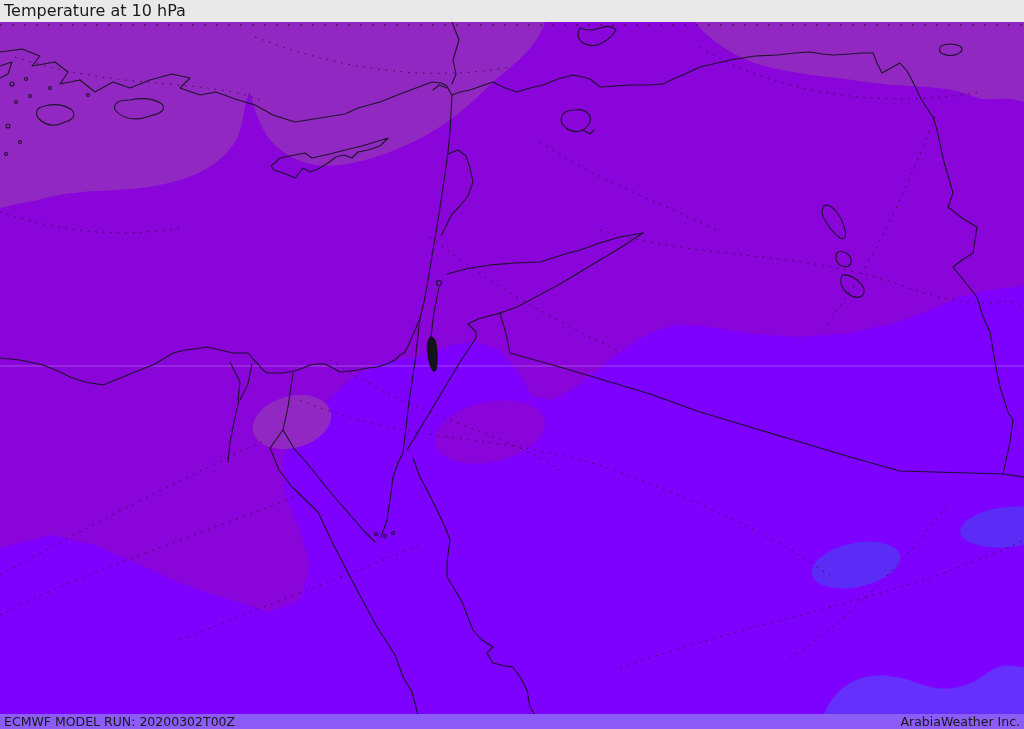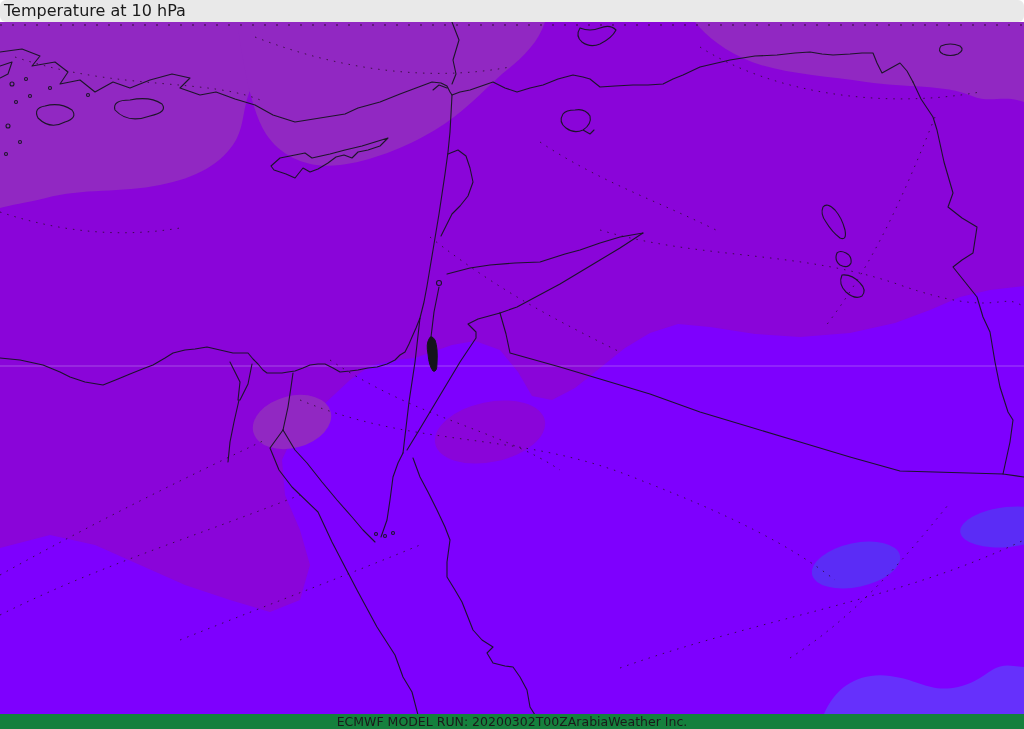--- a/index.html
+++ b/index.html
@@ -6,21 +6,21 @@
   .frame{
     width:1024px;height:729px;
     font-family:"DejaVu Sans","Liberation Sans",sans-serif;
     display:flex;flex-direction:column;overflow:hidden;position:relative;
   }
   .bar{
     background:#e9e9e9;color:#1a1a1a;
     display:flex;justify-content:space-between;align-items:center;
     padding:0 4px;box-sizing:border-box;white-space:nowrap;
   }
-  .bar.top{height:22px;font-size:16px;line-height:22px;border-radius:6px;}
+  .bar.top{height:22px;font-size:16px;line-height:22px;}
   .bar.bottom{height:15px;font-size:12.5px;line-height:15px;}
   .map-wrap{height:692px;position:relative;}
   svg{display:block;}
   .coast{fill:none;stroke-width:1.1;stroke-linejoin:round;stroke-linecap:round;opacity:.92;}
   .contour{fill:none;stroke-width:1;stroke-dasharray:1.5 6;opacity:.8;}
   .contour.edge{stroke-dasharray:2 10;opacity:.9;}
 </style>
 </head>
 <body>
 
@@ -116,18 +116,18 @@
       <path class="coast" d="M580,6 Q575,14 582,20 Q590,26 600,22 Q612,16 616,8 Q610,2 600,6 Q590,10 580,6 Z"></path>
       <path class="coast" d="M563,92 Q558,100 566,106 Q574,112 583,108 Q592,102 590,94 Q585,86 575,88 Q566,88 563,92 Z M583,108 L590,112 L594,108"></path>
       <path class="coast" d="M941,24 Q937,29 943,32 Q950,35 958,32 Q965,28 960,24 Q950,20 941,24 Z"></path>
       <path class="coast" d="M823,185 Q820,192 826,200 Q832,210 840,216 Q847,219 845,208 Q842,196 835,188 Q827,180 823,185 Z"></path>
       <path class="coast" d="M837,231 Q834,238 840,243 Q848,247 851,241 Q852,234 846,231 Q840,228 837,231 Z"></path>
       <path class="coast" d="M842,253 Q838,262 846,270 Q855,278 862,274 Q867,268 860,261 Q852,252 842,253 Z"></path>
     </g>
   </svg>
   </div>
 
-  <div class="bar bottom" style="background: #15803d; justify-content: center;">
+  <div class="bar bottom" style="background: #8b5cf6;">
     <span>ECMWF MODEL RUN: 20200302T00Z</span>
     <span>ArabiaWeather Inc.</span>
   </div>
 
 </div>
 
 </body></html>

